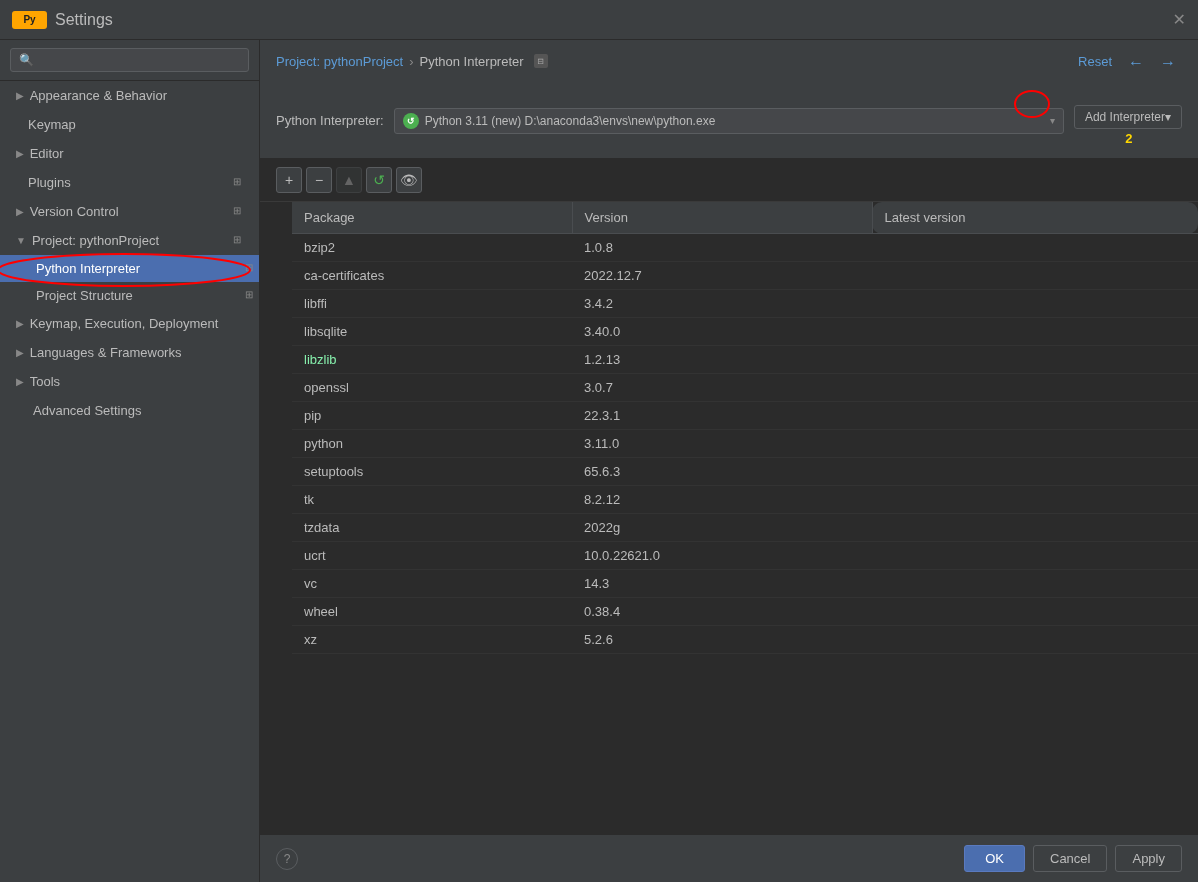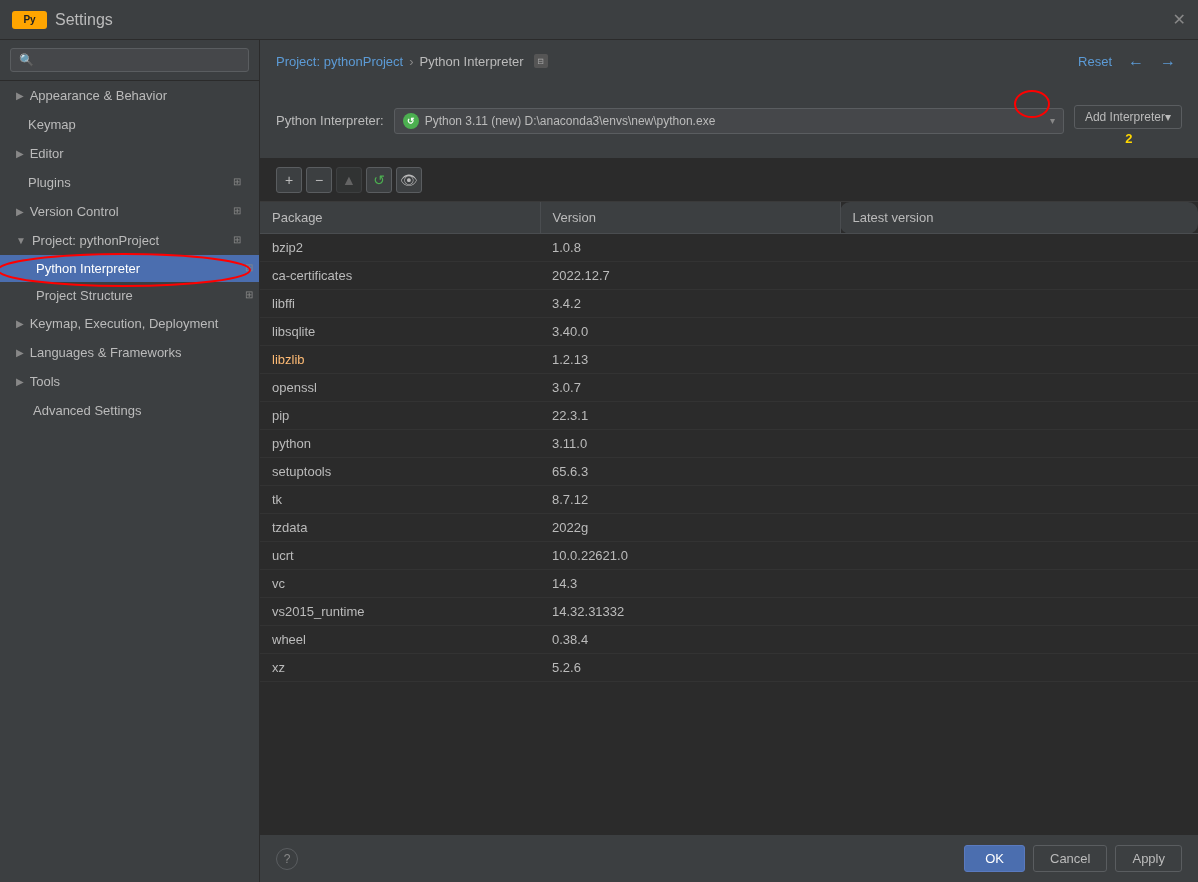--- a/index.html
+++ b/index.html
@@ -269,20 +269,21 @@
       font-size: 14px;
     }
     .tool-btn.green { color: #4caf50; }
     .tool-btn.disabled { opacity: 0.4; cursor: default; }
 
     
     .package-table-wrap {
       flex: 1;
       overflow-y: auto;
       background: #2b2b2b;
+      padding-left: 32px;
     }
     table {
       width: 100%;
       border-collapse: collapse;
     }
     thead tr {
       background: #3c3f41;
       border-bottom: 1px solid #4a4d50;
     }
     thead th {
@@ -295,21 +296,21 @@
     }
     thead th:last-child { border-right: none; border-radius: 10px; }
     tbody tr {
       border-bottom: 1px solid #333;
     }
     tbody td {
       padding: 6px 12px;
       font-size: 13px;
       color: #bbbbbb;
     }
-    tbody td.link-col { color: #fdba74; }
+    tbody td.link-col { color: #86efac; }
     tbody td:first-child { width: 280px; }
     tbody td:nth-child(2) { width: 300px; }
 
     
     .bottom-bar {
       display: flex;
       align-items: center;
       padding: 10px 16px;
       border-top: 1px solid #2b2b2b;
       background: #3c3f41;
@@ -561,41 +562,36 @@
               <td>3.11.0</td>
               <td></td>
             </tr>
             <tr>
               <td>setuptools</td>
               <td>65.6.3</td>
               <td></td>
             </tr>
             <tr>
               <td>tk</td>
-              <td>8.7.12</td>
+              <td>8.2.12</td>
               <td></td>
             </tr>
             <tr>
               <td>tzdata</td>
               <td>2022g</td>
               <td></td>
             </tr>
             <tr>
               <td>ucrt</td>
               <td>10.0.22621.0</td>
               <td></td>
             </tr>
             <tr>
               <td>vc</td>
               <td>14.3</td>
-              <td></td>
-            </tr>
-            <tr>
-              <td>vs2015_runtime</td>
-              <td>14.32.31332</td>
               <td></td>
             </tr>
             <tr>
               <td>wheel</td>
               <td>0.38.4</td>
               <td></td>
             </tr>
             <tr>
               <td>xz</td>
               <td>5.2.6</td>

